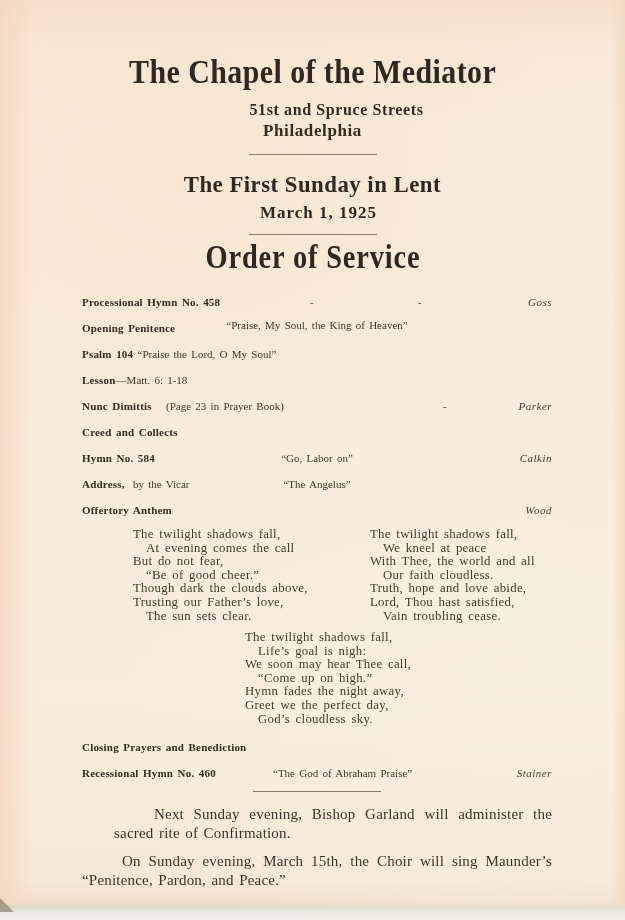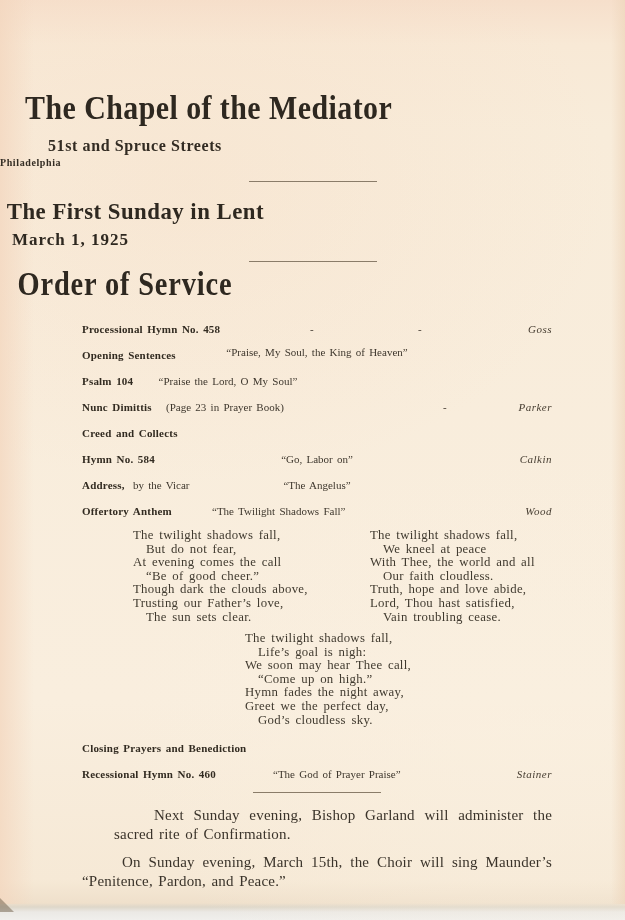--- a/index.html
+++ b/index.html
@@ -10,42 +10,42 @@
       radial-gradient(ellipse 700px 500px at 30% 20%, rgba(246,220,197,.35), rgba(246,220,197,0) 60%),
       radial-gradient(ellipse 600px 400px at 85% 80%, rgba(250,240,224,.6), rgba(250,240,224,0) 70%),
       linear-gradient(180deg,#f6dfcb 0px,#f8e9d6 45px,#f8ecda 130px,#f9eede 700px,#f6e9d6 880px,#efe0cb 903px,#ded7c9 907px,#ebe9e5 912px,#f0efec 920px);
   }
   .edge-left{position:absolute;top:0;left:0;bottom:16px;width:34px;
     background:linear-gradient(90deg,rgba(243,214,190,.75),rgba(243,214,190,0));}
   .edge-right{position:absolute;top:0;right:0;bottom:16px;width:14px;
     background:linear-gradient(270deg,rgba(238,214,188,.7),rgba(238,214,188,0));}
   .corner-notch{position:absolute;left:0;bottom:8px;width:0;height:0;
     border-bottom:14px solid rgba(120,105,85,.55);border-right:14px solid transparent;}
-  .header{position:relative;padding-top:54px;margin-top:36px;}
+  .header{position:relative;text-align:center;padding-top:54px;}
   .church{font-size:34px;font-weight:bold;color:#2e2820;line-height:36px;
     display:inline-block;transform:scaleX(.88);letter-spacing:.5px;}
   .street{font-size:16px;font-weight:bold;margin-top:11px;letter-spacing:.6px;color:#332c23;padding-left:48px;}
-  .city{font-size:10px;font-weight:bold;margin-top:2px;letter-spacing:.6px;color:#332c23;}
+  .city{font-size:17px;font-weight:bold;margin-top:2px;letter-spacing:.6px;color:#332c23;}
   .rule{width:128px;border-top:1px solid #8a7c69;margin:0 auto;height:0;}
   .rule1{margin-top:13px;}
   .rule2{margin-top:11px;}
   .occasion{font-size:24px;font-weight:bold;margin-top:8px;color:#2e2820;
     display:inline-block;transform:scaleX(.95);letter-spacing:.5px;}
   .occ-wrap{margin-top:8px;line-height:26px;}
   .date{font-size:17px;font-weight:bold;margin-top:3px;letter-spacing:1px;color:#2e2820;padding-left:12px;}
   .order-wrap{margin-top:4px;line-height:36px;}
   .order-title{font-size:33px;font-weight:bold;color:#2e2820;
     display:inline-block;transform:scaleX(.86);letter-spacing:1px;}
   .content{position:relative;margin:13px 73px 0 82px;}
   .row{position:relative;font-size:11px;line-height:17px;margin-bottom:9px;word-spacing:1.5px;}
   .lbl{font-weight:bold;letter-spacing:.2px;color:#322b21;}
   .composer{position:absolute;right:0;top:0;font-style:italic;color:#453c30;letter-spacing:.5px;}
   .ctr{position:absolute;left:50%;transform:translateX(-50%);top:0;white-space:nowrap;}
   .abs{position:absolute;top:0;white-space:nowrap;}
-  .gap12{margin-left:21px;}
+  .gap12{margin-left:0;}
   .gap10{margin-left:10px;text-align:right;}
   .gap4{margin-left:4px;}
   .sub-row{margin-top:-3px;margin-bottom:12px;}
   .verses{position:relative;height:97px;font-size:12.8px;line-height:13.6px;
     letter-spacing:.3px;word-spacing:2px;color:#403a2f;}
   .verse{white-space:nowrap;}
   .verse div:nth-child(2),.verse div:nth-child(4),.verse div:nth-child(7){padding-left:13px;}
   .verse-left{position:absolute;left:51px;top:0;}
   .verse-right{position:absolute;left:288px;top:0;}
   .verse-center{margin-left:163px;margin-top:6px;margin-bottom:13px;
@@ -82,28 +82,31 @@
       <span class="abs" style="left:228px;">-</span>
       <span class="abs" style="left:336px;">-</span>
       <span class="composer">Goss</span>
     </div>
 
     <div class="row sub-row">
       <span class="ctr">“Praise, My Soul, the King of Heaven”</span>
     </div>
 
     <div class="row">
-      <span class="lbl">Opening Sentences</span>
+      <span class="lbl">Opening Penitence</span>
     </div>
 
     <div class="row">
       <span class="lbl">Psalm 104</span>
       <span class="gap12">“Praise the Lord, O My Soul”</span>
     </div>
 
+    <div class="row">
+      <span class="lbl">Lesson</span><span>—Matt. 6: 1-18</span>
+    </div>
 
     <div class="row">
       <span class="lbl">Nunc Dimittis</span>
       <span class="gap10">(Page 23 in Prayer Book)</span>
       <span class="abs" style="left:361px;">-</span>
       <span class="composer">Parker</span>
     </div>
 
     <div class="row">
       <span class="lbl">Creed and Collects</span>
@@ -116,29 +119,28 @@
     </div>
 
     <div class="row">
       <span class="lbl">Address,</span>
       <span class="gap4">by the Vicar</span>
       <span class="ctr">“The Angelus”</span>
     </div>
 
     <div class="row">
       <span class="lbl">Offertory Anthem</span>
-      <span class="abs" style="left:130px;">“The Twilight Shadows Fall”</span>
       <span class="composer">Wood</span>
     </div>
 
     <div class="verses">
       <div class="verse verse-left">
         <div>The twilight shadows fall,</div>
+        <div>At evening comes the call</div>
         <div>But do not fear,</div>
-        <div>At evening comes the call</div>
         <div>“Be of good cheer.”</div>
         <div>Though dark the clouds above,</div>
         <div>Trusting our Father’s love,</div>
         <div>The sun sets clear.</div>
       </div>
       <div class="verse verse-right">
         <div>The twilight shadows fall,</div>
         <div>We kneel at peace</div>
         <div>With Thee, the world and all</div>
         <div>Our faith cloudless.</div>
@@ -157,21 +159,21 @@
       <div>Greet we the perfect day,</div>
       <div>God’s cloudless sky.</div>
     </div>
 
     <div class="row">
       <span class="lbl">Closing Prayers and Benediction</span>
     </div>
 
     <div class="row">
       <span class="lbl">Recessional Hymn No. 460</span>
-      <span class="abs" style="left:191px;">“The God of Prayer Praise”</span>
+      <span class="abs" style="left:191px;">“The God of Abraham Praise”</span>
       <span class="composer">Stainer</span>
     </div>
 
     <div class="rule rule3"></div>
 
     <div class="notice notice-first">Next Sunday evening, Bishop Garland will administer the sacred rite of Confirmation.</div>
     <div class="notice notice-second">On Sunday evening, March 15th, the Choir will sing Maunder’s “Penitence, Pardon, and Peace.”</div>
 
   </div>
 </div>

